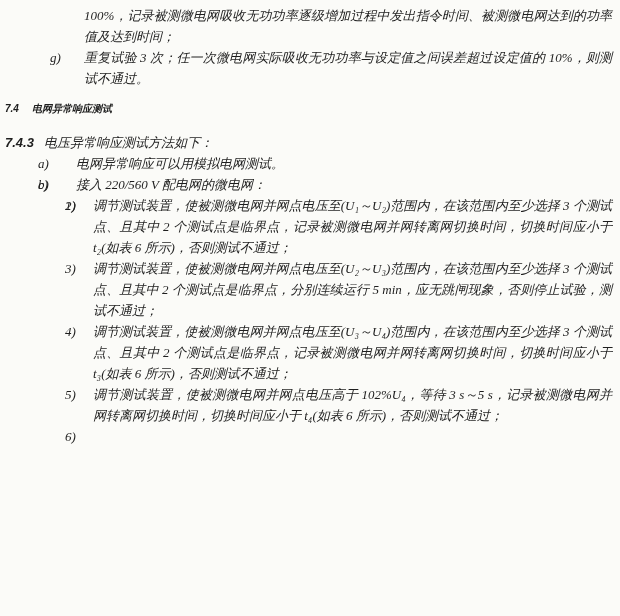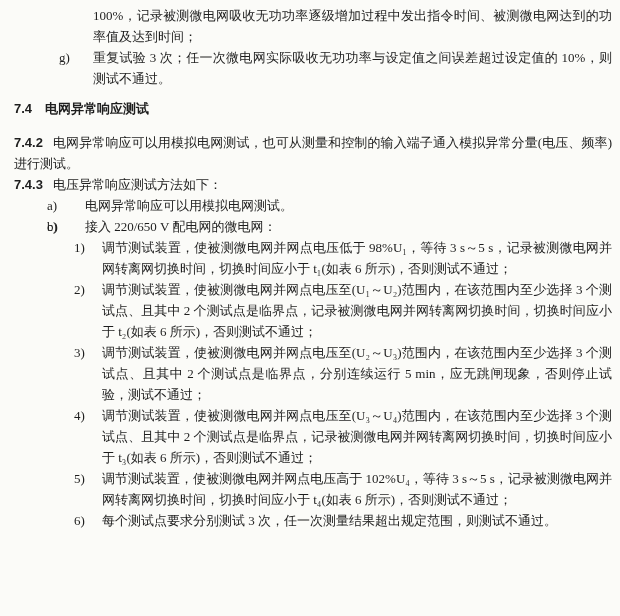--- a/index.html
+++ b/index.html
@@ -13,21 +13,22 @@
     overflow: hidden;
     font-family: "Liberation Serif", "DejaVu Serif", serif;
     font-size: 13px;
     line-height: 21px;
     color: #1e1e1e;
   }
   .page {
     box-sizing: border-box;
     width: 620px;
     height: 616px;
-    padding: 5px 8px 0 14px;
+    padding: 5px 8px 0 5px;
+    font-style: italic;
   }
   p, .li, .clause {
     margin: 0;
     text-align: justify;
   }
   
   .cont {
     padding-left: 79px;
   }
   
@@ -37,21 +38,21 @@
   .li.lvl-g .marker { left: 45px; }
   .li.lvl-a { padding-left: 71px; }
   .li.lvl-a .marker { left: 33px; }
   .li.lvl-n { padding-left: 88px; }
   .li.lvl-n .marker { left: 60px; }
   
   .heading {
     margin: 9px 0 13px 0;
     font-family: "Liberation Sans", "DejaVu Sans", sans-serif;
     font-weight: bold;
-    font-size: 13px;
+    font-size: 10px;
     line-height: 21px;
   }
   .heading .h-num { margin-right: 13px; }
   
   .clause .c-num {
     font-family: "Liberation Sans", "DejaVu Sans", sans-serif;
     font-weight: bold;
     margin-right: 10px;
   }
 </style>
@@ -65,45 +66,41 @@
   <div class="li lvl-g">
     <span class="marker">g)</span>
     <span>重复试验 3 次；任一次微电网实际吸收无功功率与设定值之间误差超过设定值的 10%，则测试不通过。</span>
   </div>
 
   <div class="heading">
     <span class="h-num">7.4</span><span>电网异常响应测试</span>
   </div>
 
 
-  <p class="clause">
-    <span class="c-num">7.4.2</span><span>电网异常响应可以用模拟电网测试，也可从测量和控制的输入端子通入模拟异常分量(电压、频率)进行测试。</span>
-  </p>
 
   <p class="clause">
     <span class="c-num">7.4.3</span><span>电压异常响应测试方法如下：</span>
   </p>
 
   <div class="li lvl-a">
     <span class="marker">a)</span>
     <span>电网异常响应可以用模拟电网测试。</span>
   </div>
 
   <div class="li lvl-a">
     <span class="marker">b)</span>
   </div>
 
   <div class="li lvl-a">
     <span class="marker">c)</span>
-    <span>接入 220/650 V 配电网的微电网：</span>
+    <span>接入 220/560 V 配电网的微电网：</span>
   </div>
 
   <div class="li lvl-n">
     <span class="marker">1)</span>
-    <span>调节测试装置，使被测微电网并网点电压低于 98%U₁，等待 3 s～5 s，记录被测微电网并网转离网切换时间，切换时间应小于 t₁(如表 6 所示)，否则测试不通过；</span>
   </div>
 
   <div class="li lvl-n">
     <span class="marker">2)</span>
     <span>调节测试装置，使被测微电网并网点电压至(U₁～U₂)范围内，在该范围内至少选择 3 个测试点、且其中 2 个测试点是临界点，记录被测微电网并网转离网切换时间，切换时间应小于 t₂(如表 6 所示)，否则测试不通过；</span>
   </div>
 
   <div class="li lvl-n">
     <span class="marker">3)</span>
     <span>调节测试装置，使被测微电网并网点电压至(U₂～U₃)范围内，在该范围内至少选择 3 个测试点、且其中 2 个测试点是临界点，分别连续运行 5 min，应无跳闸现象，否则停止试验，测试不通过；</span>
@@ -114,16 +111,15 @@
     <span>调节测试装置，使被测微电网并网点电压至(U₃～U₄)范围内，在该范围内至少选择 3 个测试点、且其中 2 个测试点是临界点，记录被测微电网并网转离网切换时间，切换时间应小于 t₃(如表 6 所示)，否则测试不通过；</span>
   </div>
 
   <div class="li lvl-n">
     <span class="marker">5)</span>
     <span>调节测试装置，使被测微电网并网点电压高于 102%U₄，等待 3 s～5 s，记录被测微电网并网转离网切换时间，切换时间应小于 t₄(如表 6 所示)，否则测试不通过；</span>
   </div>
 
   <div class="li lvl-n">
     <span class="marker">6)</span>
-    <span>每个测试点要求分别测试 3 次，任一次测量结果超出规定范围，则测试不通过。</span>
   </div>
 
 </div>
 
 </body></html>

